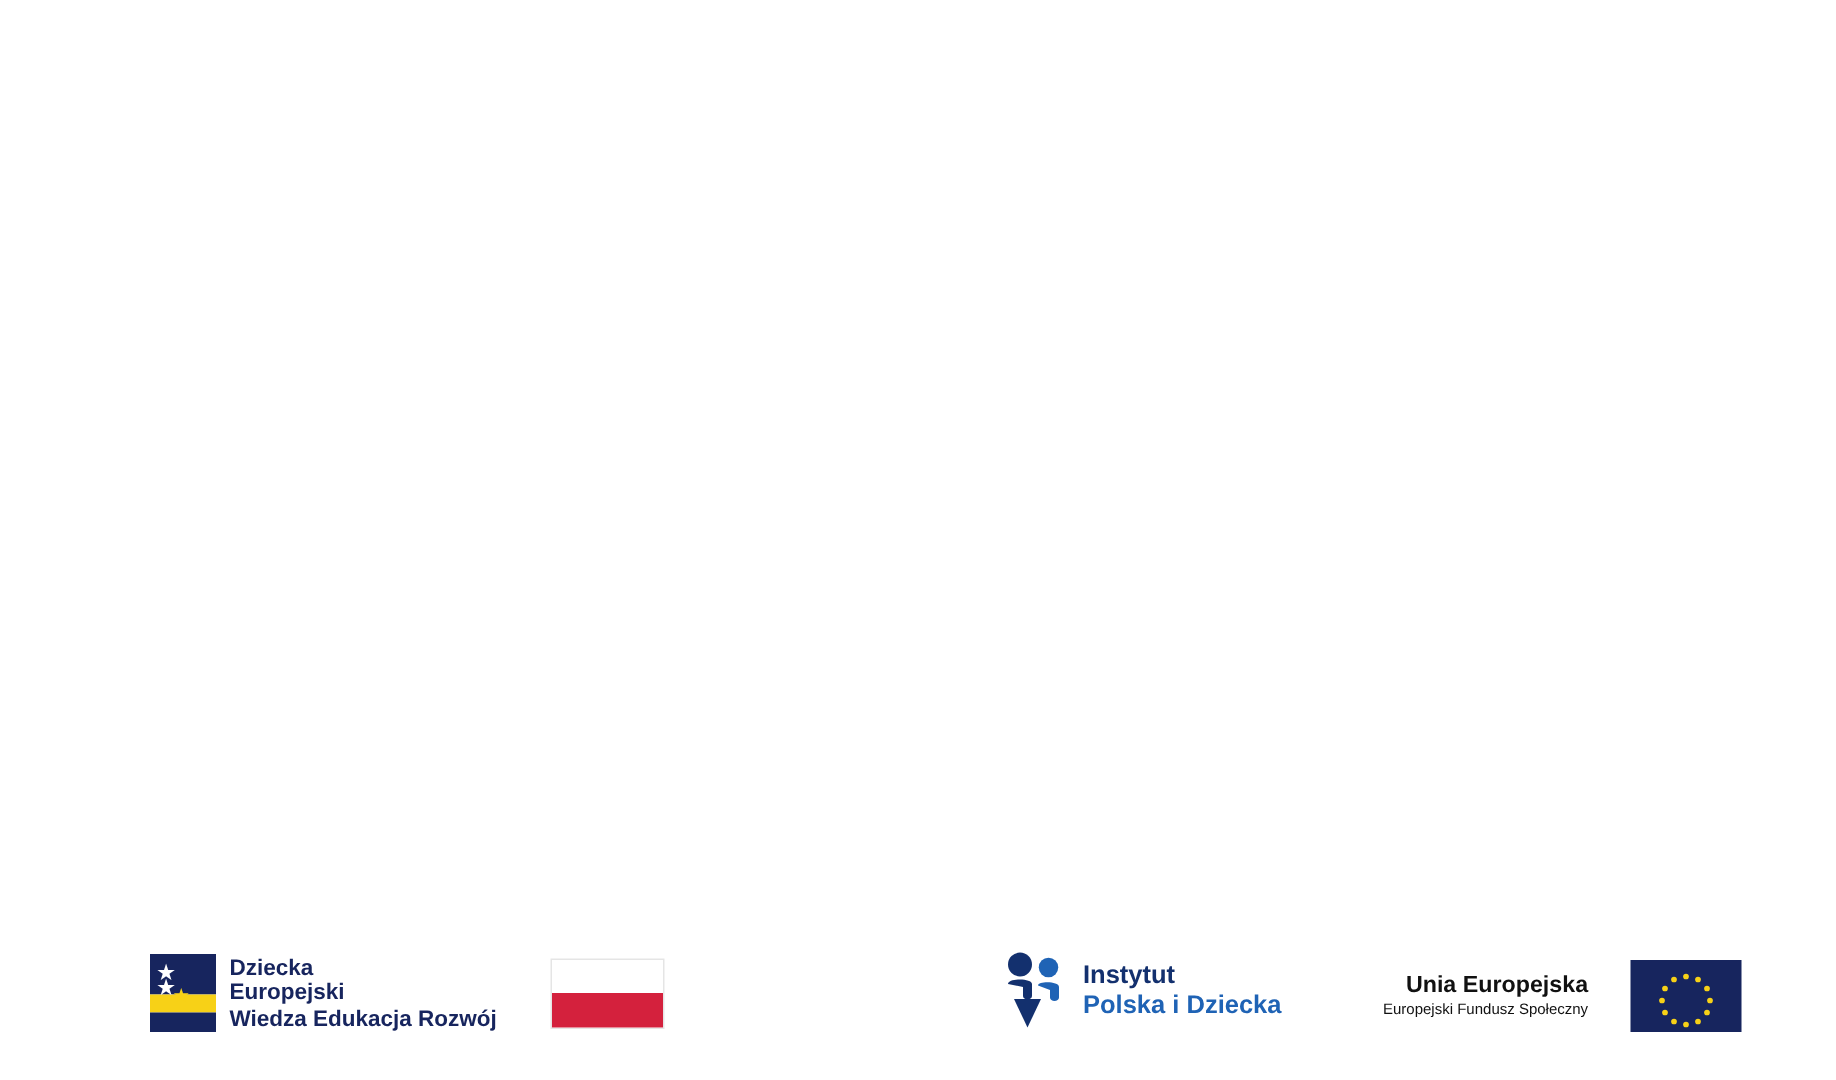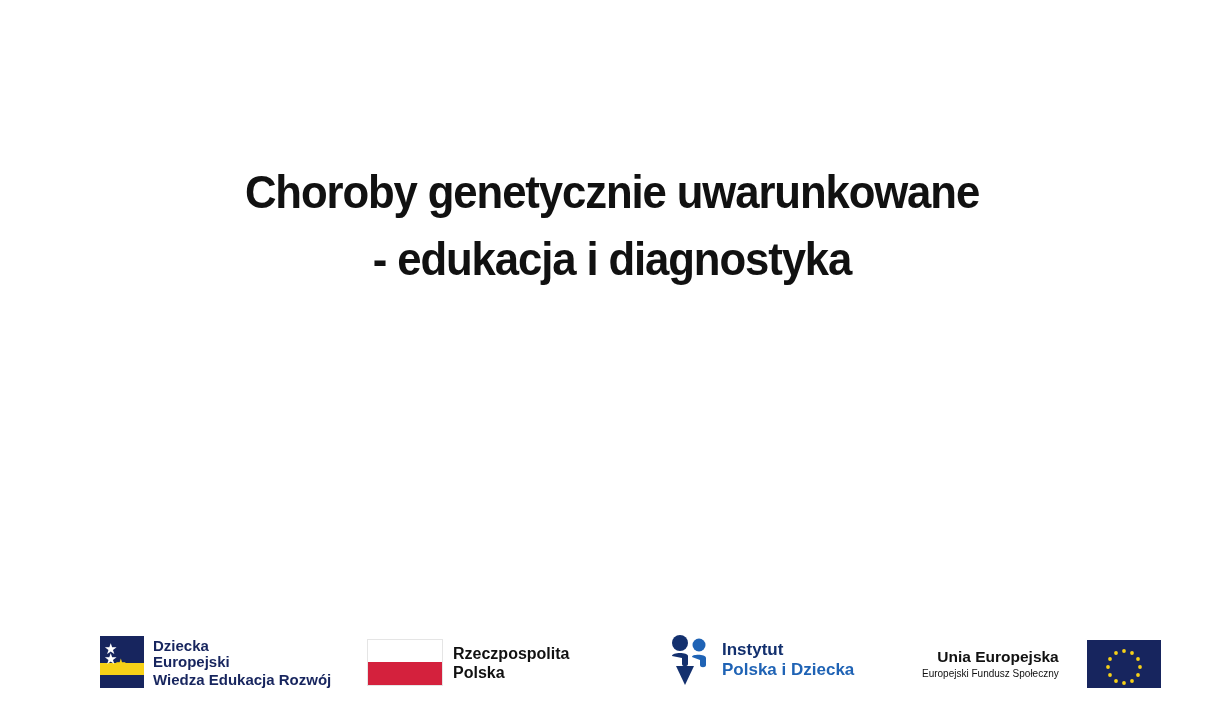--- a/index.html
+++ b/index.html
@@ -181,24 +181,20 @@
   .ue-flag .stars {
     position: absolute;
     left: 0; top: 0; width: 74px; height: 48px;
   }
 </style>
 </head>
 <body>
 
 <div class="slide">
 
-  <div class="title-block">
-    <div class="title-line">Choroby genetycznie uwarunkowane</div>
-    <div class="title-line">- edukacja i diagnostyka</div>
-  </div>
 
 
   <div class="logo-bar">
 
     <div class="logo logo-fe">
       <div class="fe-mark">
         <div class="fe-bar blue"></div>
         <div class="fe-bar yellow"></div>
         <div class="fe-bar navy2"></div>
         <div class="fe-star s1">★</div>
@@ -209,24 +205,20 @@
         <div class="fe-text">Dziecka</div>
         <div class="fe-text">Europejski</div>
         <div class="fe-sub">Wiedza Edukacja Rozwój</div>
       </div>
     </div>
 
     <div class="logo logo-rp">
       <div class="rp-flag">
         <div class="white"></div>
         <div class="red"></div>
-      </div>
-      <div>
-        <div class="rp-text">Rzeczpospolita</div>
-        <div class="rp-text">Polska</div>
       </div>
     </div>
 
     <div class="logo logo-imd">
       <div class="imd-mark">
         <svg width="46" height="52" viewBox="0 0 46 52" xmlns="http://www.w3.org/2000/svg">
           <circle cx="12" cy="9" r="8" fill="#13306e"></circle>
           <circle cx="31" cy="11" r="6.5" fill="#1f63b5"></circle>
           <path d="M4 22 C4 18 20 18 20 22 L20 30 C20 33 14 33 14 30 L14 24 Z" fill="#13306e"></path>
           <path d="M24 23 C24 20 38 20 38 24 L38 31 C38 34 32 34 32 31 L32 26 Z" fill="#1f63b5"></path>

